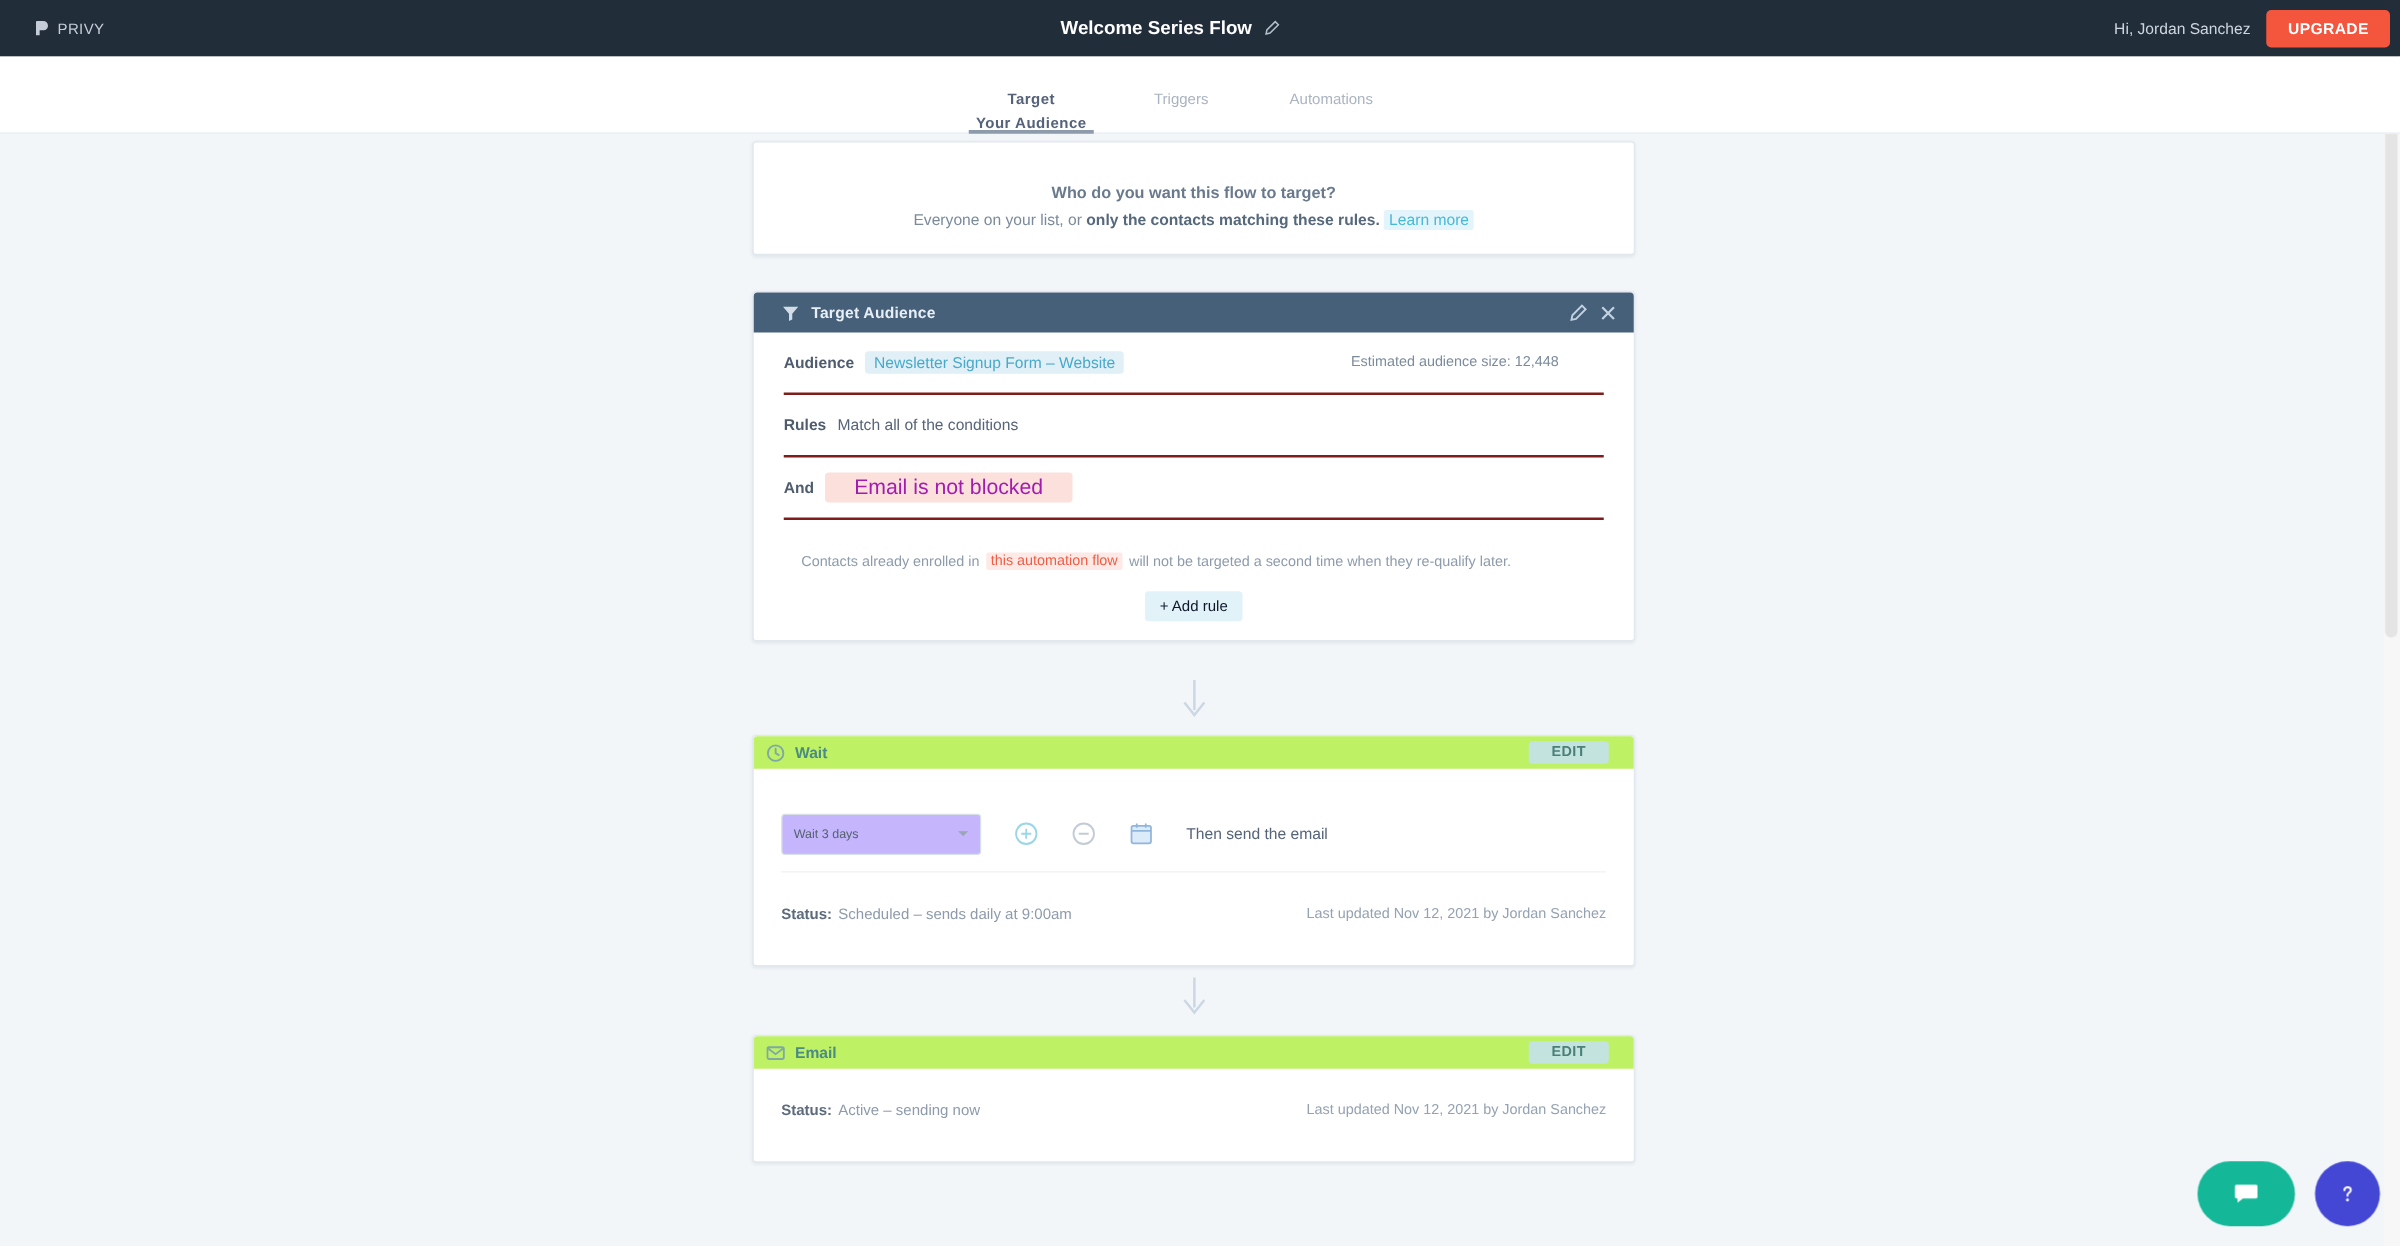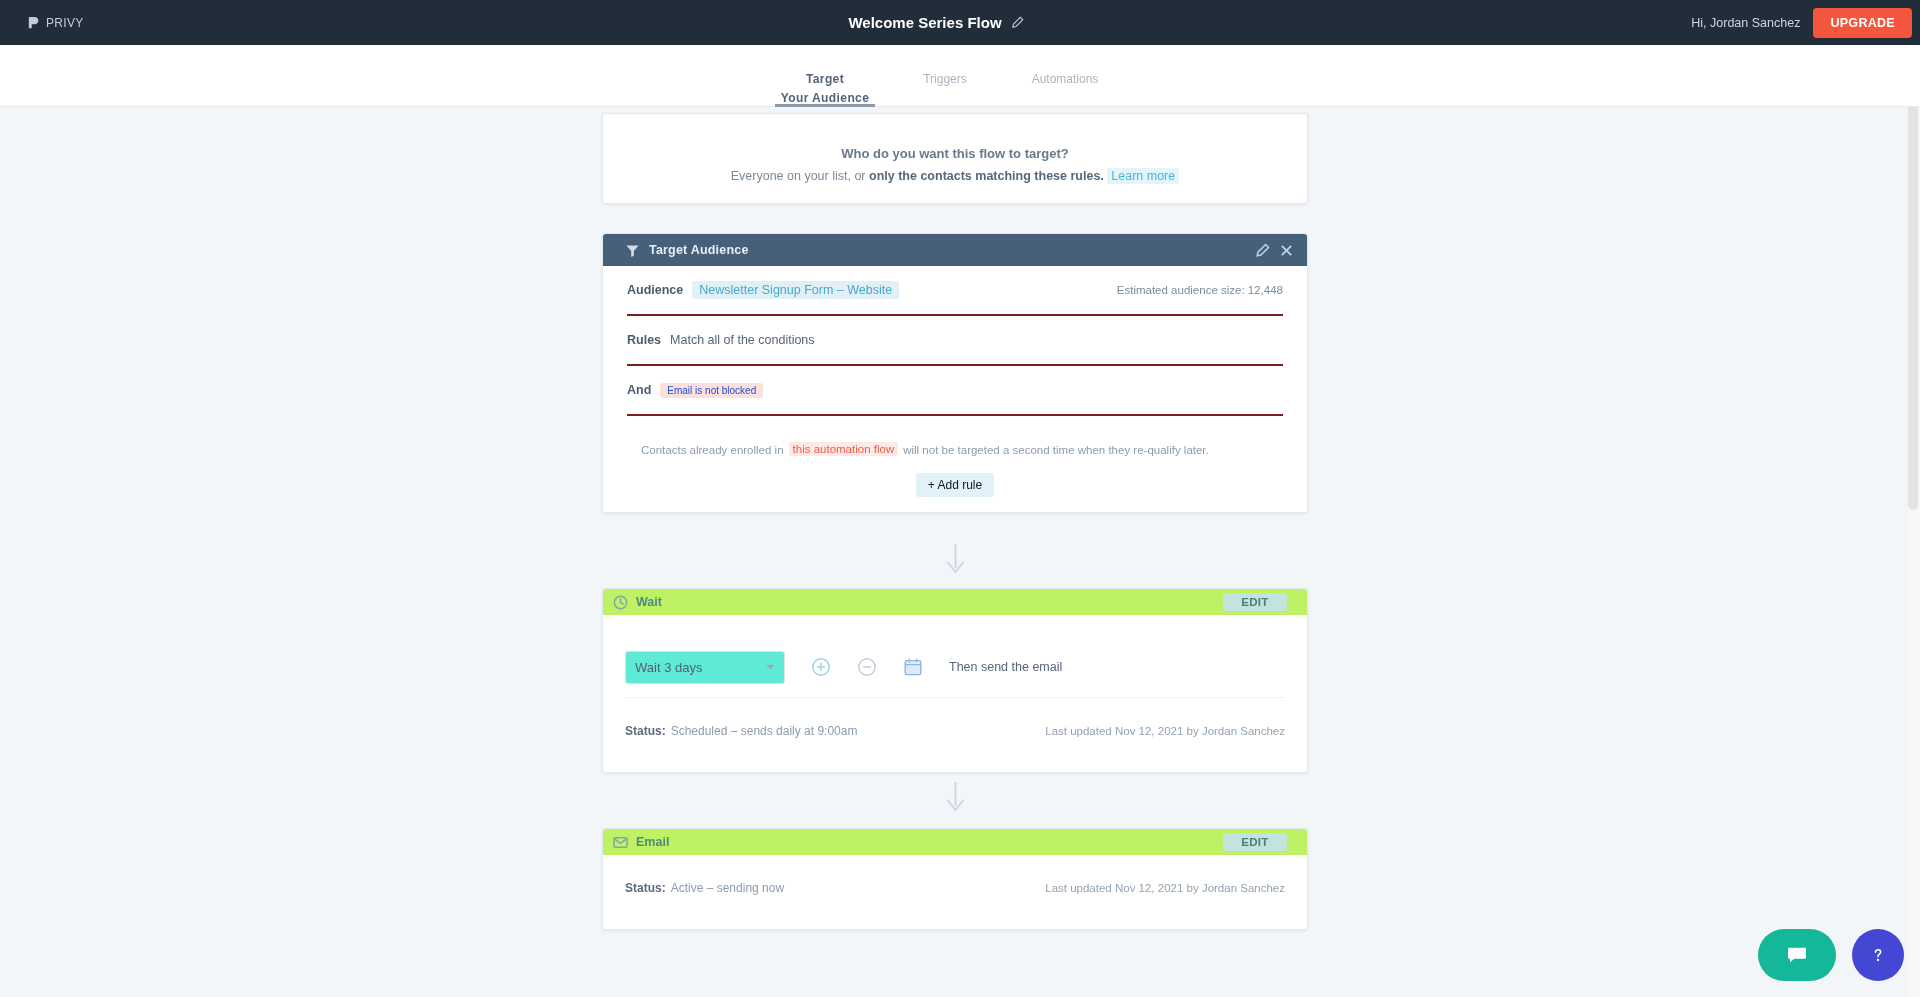--- a/index.html
+++ b/index.html
@@ -43,40 +43,40 @@
   .mhead{background:#46607a;height:32px;display:flex;align-items:center;padding:0 13px 0 22px;border-radius:3px 3px 0 0;color:#dfe7f0;font-size:12.5px;}
   .mhead .ic{width:15px;height:15px;margin-right:9px;display:block;flex:0 0 auto;}
   .mhead .ttl{font-weight:600;letter-spacing:.2px;color:#e8eef5;}
   .mhead .sp{flex:1;}
   .mhead .act{width:15px;height:15px;margin-left:9px;display:block;flex:0 0 auto;}
   .mbody{padding:0 24px 0 24px;}
   .row{display:flex;align-items:center;min-height:50px;border-bottom:2px solid #7f1d1d;}
   .row:last-child{border-bottom:none;}
   .lbl{color:#4e5c6e;font-size:12.5px;font-weight:700;margin-right:9px;}
     .pill-blue{color:#49a9cb;background:#e1f0f6;border-radius:3px;padding:2px 7px;font-size:12.5px;}
-  .pill-red{color:#1d4ed8;background:#fce0db;border-radius:3px;padding:2px 7px;font-size:10px;}
+  .pill-red{color:#a21caf;background:#fce0db;border-radius:3px;padding:2px 23px;font-size:17px;}
   .val{color:#56647a;font-size:12.5px;}
-  .right{margin-left:auto;color:#7c8b9c;font-size:11.5px;display:flex;align-items:center;gap:8px;}
+  .right{margin-left:auto;color:#7c8b9c;font-size:11.5px;display:flex;align-items:center;gap:8px;margin-right:36px;}
   .note{font-size:11.5px;color:#8d9bab;display:flex;align-items:center;gap:5px;flex-wrap:wrap;}
   .note .hi{color:#f05d45;background:#fdeae6;border-radius:2px;padding:1px 4px;}
   .addline{text-align:center;padding:9px 0 15px;}
   .addbtn{display:inline-block;color:#0f172a;background:#e2f2f9;font-size:12px;border-radius:3px;padding:5px 12px;}
 
   
   .conn{height:75px;display:flex;align-items:center;justify-content:center;padding-top:16px;}
   .conn .dn{width:21px;height:31px;opacity:.6;}
 
   
   .shead{background:#bef264;height:26px;display:flex;align-items:center;padding:0 20px 0 10px;border-radius:3px 3px 0 0;}
   .shead .ic{width:15px;height:15px;margin-right:8px;display:block;flex:0 0 auto;}
   .shead .ttl{color:#4b8b84;font-size:12.5px;font-weight:700;}
     .shead .btn{margin-left:auto;background:#c3e3de;color:#4a8078;border-radius:3px;font-size:11.5px;font-weight:600;padding:3px 10px;min-width:64px;text-align:center;letter-spacing:.3px;}
   .sbody{padding:0 22px;}
   .selrow{display:flex;align-items:center;min-height:83px;border-bottom:1px solid #eef2f6;gap:26px;padding-top:22px;}
-  .select{border:1px solid #d8e0e8;background:#5eead4;border-radius:3px;height:33px;min-width:160px;display:flex;align-items:center;padding:0 9px;color:#55616f;font-size:13px;}
+  .select{border:1px solid #d8e0e8;background:#c4b5fd;border-radius:3px;height:33px;min-width:160px;display:flex;align-items:center;padding:0 9px;color:#55616f;font-size:10px;}
   .select .cv{margin-left:auto;display:block;}
   .mini{width:20px;height:20px;display:block;flex:0 0 auto;}
   .lastrow{display:flex;align-items:center;min-height:74px;font-size:12px;color:#8d9bab;padding-bottom:8px;}
   .lastrow b{color:#5d6b7c;font-weight:700;margin-right:5px;}
   .lastrow .rt{margin-left:auto;display:flex;align-items:center;gap:7px;color:#94a2b1;font-size:11.5px;margin-right:0px;}
 
   
   .fab-wrap{position:fixed;right:16px;bottom:16px;display:flex;align-items:center;gap:16px;z-index:50;}
   .fab-green{width:78px;height:52px;border-radius:26px;background:#14b898;display:flex;align-items:center;justify-content:center;}
   .fab-blue{width:52px;height:52px;border-radius:50%;background:#4447d4;display:flex;align-items:center;justify-content:center;}

